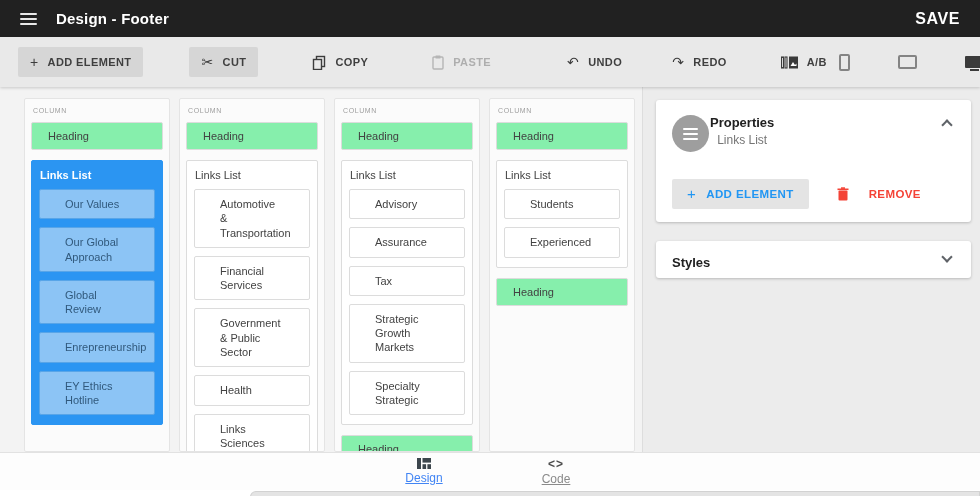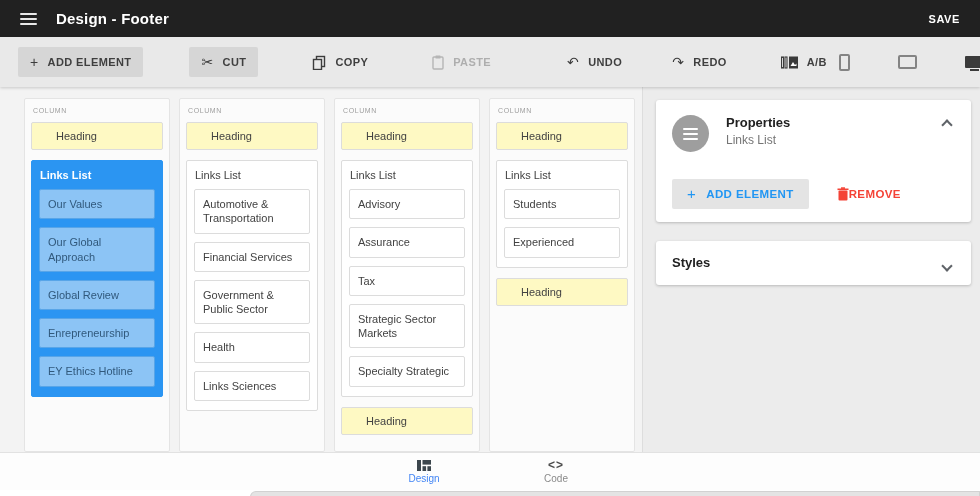--- a/index.html
+++ b/index.html
@@ -5,21 +5,21 @@
   * { box-sizing: border-box; margin: 0; padding: 0; }
   html,body { width: 980px; height: 496px; overflow: hidden;
     font-family: "Liberation Sans", sans-serif; background: #f3f3f3; }
 
   
   .appbar { height: 37px; background: #212121; color: #fff;
     display: flex; align-items: center; padding: 0 20px; }
   .hamburger { width: 17px; display: flex; flex-direction: column; gap: 3px; cursor: pointer; }
   .hamburger i { display: block; height: 2px; background: #e8e8e8; border-radius: 1px; }
   .appbar-title { font-size: 15px; font-weight: bold; letter-spacing: .2px; margin-left: 19px; }
-  .save-btn { margin-left: auto; font-size: 11px; font-weight: bold; letter-spacing: .6px; cursor: pointer; }
+  .save-btn { margin-left: auto; font-size: 16px; font-weight: bold; letter-spacing: .6px; cursor: pointer; }
 
   
   .toolbar { height: 50px; background: #e9e9e9; display: flex; align-items: center;
     padding: 0 18px; position: relative; z-index: 3; box-shadow: 0 1px 3px rgba(0,0,0,.18); }
   .tbtn { display: flex; align-items: center; gap: 9px; font-size: 11px; font-weight: bold;
     color: #3f3f3f; letter-spacing: .4px; padding: 8px 12px; border-radius: 2px; cursor: pointer;
     white-space: nowrap; }
   .tbtn.chip { background: #d6d6d6; }
   .tbtn.disabled { color: #aeaeae; cursor: default; }
   .glyph { font-size: 14px; font-weight: normal; line-height: 1; color: #3c3c3c; }
@@ -32,61 +32,61 @@
   .tablet-i { width: 19px; height: 14px; border: 2px solid #848484; border-radius: 2px; }
   .desktop-i { width: 19px; height: 12px; background: #3a3a3a; border-radius: 1px; position: relative; }
   .desktop-i::after { content: ""; position: absolute; left: 5px; top: 13px; width: 9px; height: 2px; background: #3a3a3a; }
 
   
   .main { display: flex; height: 365px; overflow: hidden; }
   .canvas { width: 642px; flex-shrink: 0; padding: 11px 0 0 24px; display: flex; gap: 9px; overflow: hidden; }
   .col { width: 146px; flex-shrink: 0; background: #fbfbfb; border: 1px solid #e4e4e4;
     border-radius: 2px; padding: 5px 6px; overflow: hidden; }
   .col-label { font-size: 7px; color: #9e9e9e; letter-spacing: .6px; margin: 3px 0 8px 2px; text-transform: uppercase; }
-  .box { background: #fef9c3; border: 1px solid #dcdcdc; border-radius: 2px; font-size: 11px;
-    color: #424242; padding: 7px 24px; margin-bottom: 10px; cursor: pointer; }
+  .box { background: #86efac; border: 1px solid #dcdcdc; border-radius: 2px; font-size: 11px;
+    color: #424242; padding: 7px 16px; margin-bottom: 10px; cursor: pointer; }
   .group { background: #fff; border: 1px solid #dcdcdc; border-radius: 2px;
     padding: 7px 7px 9px; margin-bottom: 10px; cursor: pointer; }
   .group-label { font-size: 11px; color: #424242; margin: 1px 0 2px 1px; }
   .item { background: #fff; border: 1px solid #dcdcdc; border-radius: 2px; font-size: 11px;
-    color: #424242; padding: 7px 8px; margin-top: 8px; line-height: 1.3; cursor: pointer; }
+    color: #424242; padding: 7px 25px; margin-top: 8px; line-height: 1.3; cursor: pointer; }
   .group.selected { background: #2b95f2; border-color: #2b95f2; }
   .group.selected .group-label { color: #fff; font-weight: bold; }
   .group.selected .item { background: #8cc4f5; border-color: #58a5e8; color: #31597c; }
 
   
   .panel { flex: 1; background: #ececec; border-left: 1px solid #ddd; padding: 13px 9px 0 13px; }
   .card { background: #fff; border-radius: 3px; box-shadow: 0 1px 3px rgba(0,0,0,.22); }
   .props-card { padding: 15px 16px 13px; margin-bottom: 19px; }
   .props-head { display: flex; align-items: flex-start; }
   .avatar { width: 37px; height: 37px; border-radius: 50%; background: #9e9e9e; flex-shrink: 0;
     display: flex; flex-direction: column; justify-content: center; align-items: center; gap: 3px; }
   .avatar i { display: block; width: 15px; height: 2px; background: #fff; border-radius: 1px; }
-  .props-titles { margin-left: 17px; }
+  .props-titles { margin-left: 1px; text-align: center; }
   .props-title { font-size: 13px; font-weight: bold; color: #212121; }
   .props-sub { font-size: 12px; color: #757575; margin-top: 3px; }
   .chev { width: 8px; height: 8px; border-right: 2px solid #5f6368; border-bottom: 2px solid #5f6368;
     cursor: pointer; }
   .chev.up { transform: rotate(-135deg); margin: 6px 4px 0 auto; }
   .chev.down { transform: rotate(45deg); margin: -2px 4px 0 auto; }
   .props-actions { display: flex; align-items: center; margin-top: 27px; }
   .add-el-btn { background: #e4e4e4; border-radius: 2px; color: #2196f3; font-size: 11.5px;
     font-weight: bold; letter-spacing: .4px; padding: 9px 15px; display: flex; align-items: center;
     gap: 10px; cursor: pointer; }
   .add-el-btn .plus { font-size: 15px; font-weight: normal; line-height: .8; }
   .remove-btn { color: #f44336; font-size: 11.5px; font-weight: bold; letter-spacing: .4px;
-    display: flex; align-items: center; gap: 0; margin-left: 28px; cursor: pointer; }
-  .styles-card { padding: 14px 16px 15px; display: flex; align-items: flex-end; }
+    display: flex; align-items: center; gap: 20px; margin-left: 28px; cursor: pointer; }
+  .styles-card { padding: 14px 16px 8px; display: flex; align-items: flex-start; }
   .styles-title { font-size: 13px; font-weight: bold; color: #212121; }
 
   
   .tabbar { height: 38px; background: #fdfdfd; border-top: 1px solid #e2e2e2;
     display: flex; justify-content: center; align-items: center; gap: 72px; }
   .tab { display: flex; flex-direction: column; align-items: center; gap: 2px; cursor: pointer; width: 60px; }
-  .tab-label { font-size: 10px; color: #8a8a8a; }
+  .tab-label { font-size: 12px; color: #8a8a8a; text-decoration: underline; }
   .tab.active .tab-label { color: #4285f4; }
   .code-glyph { font-size: 12px; font-weight: bold; color: #4c4c4c; letter-spacing: 1px; line-height: 1; }
 
   .bottom-strip { height: 6px; background: #fff; position: relative; }
   .bg-window-edge { position: absolute; left: 250px; right: 0; top: 1px; height: 8px;
     background: #e4e4e4; border: 1px solid #d2d2d2; border-bottom: none; border-radius: 6px 0 0 0; }
 
   svg { display: block; }
 </style>
 </head>
@@ -189,21 +189,21 @@
           </div>
         </div>
         <div class="col">
           <div class="col-label">COLUMN</div>
           <div class="box">Heading</div>
           <div class="group">
             <div class="group-label">Links List</div>
             <div class="item">Advisory</div>
             <div class="item">Assurance</div>
             <div class="item">Tax</div>
-            <div class="item">Strategic Sector Markets</div>
+            <div class="item">Strategic Growth Markets</div>
             <div class="item">Specialty Strategic</div>
           </div>
           <div class="box">Heading</div>
         </div>
         <div class="col">
           <div class="col-label">COLUMN</div>
           <div class="box">Heading</div>
           <div class="group">
             <div class="group-label">Links List</div>
             <div class="item">Students</div>

